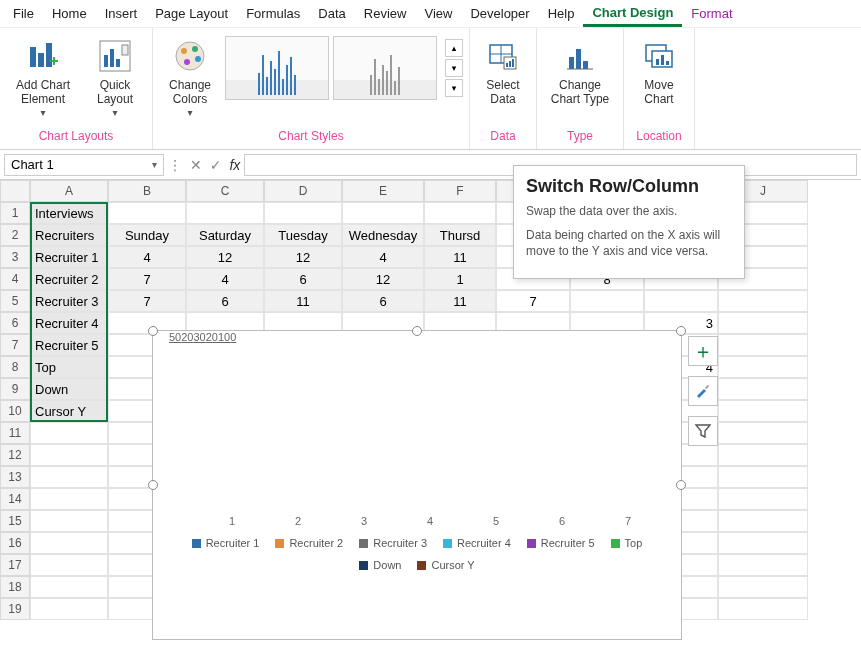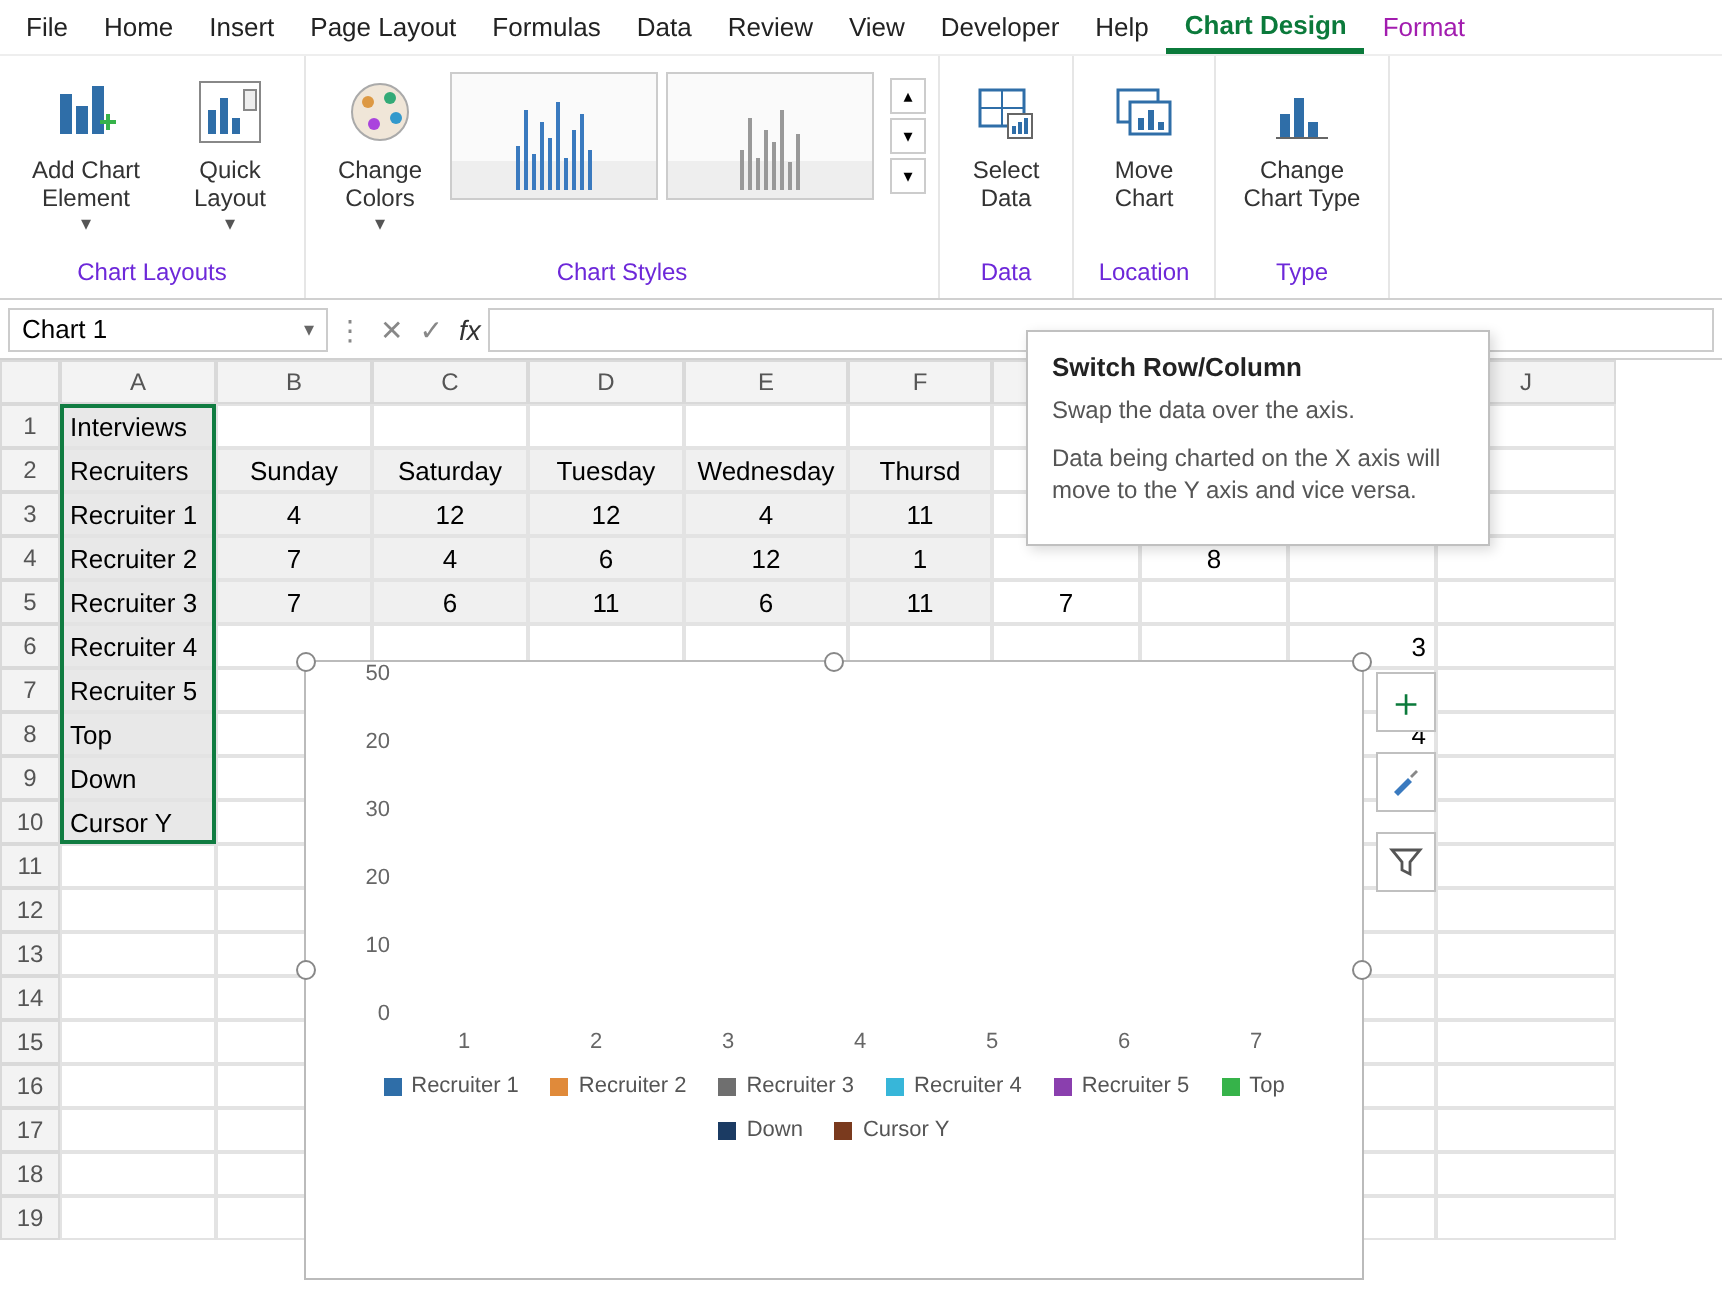--- a/index.html
+++ b/index.html
@@ -11,21 +11,21 @@
 .menubar .tab.active { color: #0b7a3b; border-bottom: 3px solid #0b7a3b; font-weight: 600; }
 .menubar .tab.green { color: #a21caf; }
 
 
 .ribbon { display: flex; height: 122px; border-bottom: 1px solid #d0d0d0; }
 .ribbon-group { display: flex; flex-direction: column; align-items: center; justify-content: space-between; padding: 4px 6px 2px 6px; border-right: 1px solid #e6e6e6; }
 .ribbon-group-items { display: flex; align-items: flex-start; gap: 4px; flex: 1; padding-top: 4px; }
 .ribbon-btn { display: flex; flex-direction: column; align-items: center; justify-content: flex-start; width: 74px; text-align: center; font-size: 12px; color: #333; cursor: pointer; padding: 2px; line-height: 1.2; }
 .ribbon-btn .icon { width: 36px; height: 36px; margin-bottom: 4px; display: flex; align-items: center; justify-content: center; }
 .ribbon-btn .caret { font-size: 10px; color: #555; }
-.ribbon-group-label { font-size: 12px; color: #6d28d9; padding: 2px 0 4px 0; text-align: center; }
+.ribbon-group-label { font-size: 12px; color: #ec4899; padding: 2px 0 4px 0; text-align: center; }
 .ribbon-btn.highlight { border: 2px solid #d63cc5; border-radius: 2px; }
 .style-gallery { display: flex; gap: 4px; align-items: center; }
 .style-thumb { width: 104px; height: 64px; border: 1px solid #ccc; background: linear-gradient(to bottom, #fafafa 70%, #eee 70%); display:flex; align-items:flex-end; justify-content:center; padding:4px; gap:2px;}
 .style-thumb .mini-bar { width:2px; background:#3a7abf; }
 .scroll-ctrl { display:flex; flex-direction:column; gap:2px; margin-left:4px;}
 .scroll-ctrl .sbtn{ width:18px; height:18px; border:1px solid #ccc; font-size:9px; display:flex;align-items:center;justify-content:center;background:#fff;cursor:pointer;}
 
 
 .fx-bar { display:flex; align-items:center; height:30px; border-bottom:1px solid #d0d0d0; padding:0 4px; gap:4px;}
 .namebox { width:160px; height:22px; border:1px solid #ccc; padding:0 6px; display:flex; align-items:center; justify-content:space-between;}
@@ -44,40 +44,40 @@
 .cA { width:78px;} .cB{width:78px;} .cC{width:78px;} .cD{width:78px;} .cE{width:82px;} .cF{width:72px;} .cG{width:74px;} .cH{width:74px;} .cI{width:74px;} .cJ{width:90px;}
 .right { justify-content:flex-end; }
 .center { justify-content:center; }
 .sel-A { background:#e8e8e8; }
 .sel-range { background:#f0f0f0; }
 
 
 .chart-box { position:absolute; left:152px; top:330px; width:530px; height:310px; background:#fff; border:1px solid #bbb; }
 .chart-title { text-align:center; font-size:18px; color:#5f5f5f; padding:8px 0;}
 .chart-area { position:relative; height:200px; margin:0 16px; }
-.y-axis { position:absolute; left:0; top:0; bottom:18px; width:26px; display:flex; flex-direction:column; justify-content:space-between; font-size:11px; color:#666; text-align:right;}
+.y-axis { position:absolute; left:0; top:0; bottom:18px; width:26px; display:flex; flex-direction:row; justify-content:space-between; font-size:11px; color:#666; text-align:right;text-decoration:underline;}
 .plot { position:absolute; left:30px; right:4px; top:4px; bottom:18px; border-left:0; }
 .x-axis { position:absolute; left:30px; right:4px; bottom:0; height:16px; display:flex; font-size:11px; color:#666;}
 .x-tick { flex:1; text-align:center; }
 .groups { display:flex; height:100%; align-items:flex-end;}
 .group { flex:1; display:flex; align-items:flex-end; justify-content:center; gap:1px; }
 .bar { width:6px; }
 .legend { display:flex; flex-wrap:wrap; justify-content:center; gap:10px 16px; padding:6px 10px; font-size:11px; color:#555;}
 .legend-item { display:flex; align-items:center; gap:5px;}
 .swatch { width:9px; height:9px;}
 .handle { position:absolute; width:10px; height:10px; background:#fff; border:1px solid #888; border-radius:50%;}
 
 
 .chart-side { position:absolute; left:688px; top:336px; display:flex; flex-direction:column; gap:10px;}
 .side-btn { width:30px; height:30px; border:1px solid #c0c0c0; background:#fff; display:flex; align-items:center; justify-content:center; cursor:pointer; font-size:16px; color:#555;}
 .side-btn.plus { color:#0b7a3b; font-size:20px; font-weight:300;}
 
 
 .tooltip { position:absolute; left:513px; top:165px; width:232px; background:#fff; border:1px solid #c0c0c0; box-shadow:2px 2px 6px rgba(0,0,0,.15); padding:10px 12px; font-size:12px; color:#555; z-index:50;}
-.tooltip h4 { font-size:13px; color:#222; font-weight:600; margin-bottom:6px;}
+.tooltip h4 { font-size:18px; color:#222; font-weight:600; margin-bottom:6px;}
 .tooltip p { margin-bottom:8px; line-height:1.35;}
 
 
 .sel-A-border { position:absolute; border:2px solid #107c41; pointer-events:none;}
 </style>
 </head>
 <body>
 
 <div class="menubar">
   <div class="tab">File</div>
@@ -189,51 +189,51 @@
             </svg>
         </span>
         <span>Select Data</span>
       </div>
     </div>
     <div class="ribbon-group-label">Data</div>
   </div>
 
   <div class="ribbon-group">
     <div class="ribbon-group-items">
+      <div class="ribbon-btn">
+        <span class="icon">
+          <svg width="34" height="34">
+              <rect x="6" y="18" width="5" height="12" fill="#2f6ea8"></rect>
+              <rect x="13" y="10" width="5" height="20" fill="#2f6ea8"></rect>
+              <rect x="20" y="22" width="5" height="8" fill="#2f6ea8"></rect>
+              <path d="M4 30 h26" stroke="#666"></path>
+            </svg>
+        </span>
+        <span>Change Chart Type</span>
+      </div>
+    </div>
+    <div class="ribbon-group-label">Type</div>
+  </div>
+
+  <div class="ribbon-group">
+    <div class="ribbon-group-items">
       <div class="ribbon-btn" style="width:58px">
         <span class="icon">
           <svg width="34" height="34">
               <rect x="4" y="6" width="20" height="16" fill="none" stroke="#2f6ea8" stroke-width="1.5"></rect>
               <rect x="10" y="12" width="20" height="16" fill="#fff" stroke="#2f6ea8" stroke-width="1.5"></rect>
               <rect x="14" y="20" width="3" height="6" fill="#2f6ea8"></rect>
               <rect x="19" y="16" width="3" height="10" fill="#2f6ea8"></rect>
               <rect x="24" y="22" width="3" height="4" fill="#2f6ea8"></rect>
             </svg>
         </span>
         <span>Move Chart</span>
       </div>
     </div>
     <div class="ribbon-group-label">Location</div>
-  </div>
-
-  <div class="ribbon-group">
-    <div class="ribbon-group-items">
-      <div class="ribbon-btn">
-        <span class="icon">
-          <svg width="34" height="34">
-              <rect x="6" y="18" width="5" height="12" fill="#2f6ea8"></rect>
-              <rect x="13" y="10" width="5" height="20" fill="#2f6ea8"></rect>
-              <rect x="20" y="22" width="5" height="8" fill="#2f6ea8"></rect>
-              <path d="M4 30 h26" stroke="#666"></path>
-            </svg>
-        </span>
-        <span>Change Chart Type</span>
-      </div>
-    </div>
-    <div class="ribbon-group-label">Type</div>
   </div>
 </div>
 
 <div class="fx-bar">
   <div class="namebox">
     <span>Chart 1</span>
     <span style="font-size:10px;color:#666">▾</span>
   </div>
   <div class="fx-icons">
     <span>⋮</span>

